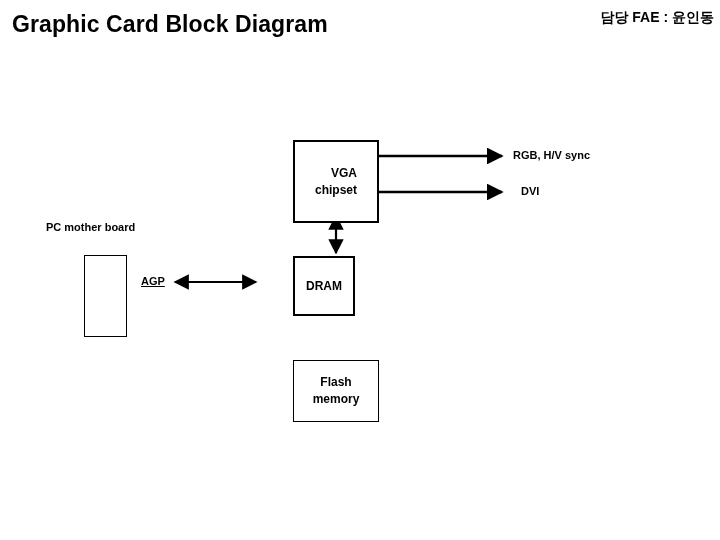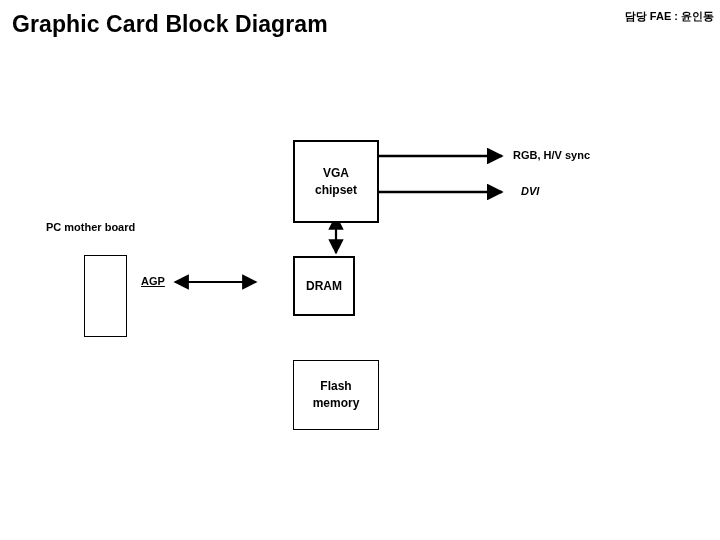--- a/index.html
+++ b/index.html
@@ -27,21 +27,21 @@
     top: 11px;
     font-size: 23px;
     font-weight: bold;
     letter-spacing: 0.1px;
     white-space: nowrap;
   }
   #owner-note {
     position: absolute;
     right: 6px;
     top: 9px;
-    font-size: 11px;
+    font-size: 14px;
     font-weight: bold;
     white-space: nowrap;
   }
 
   
   .block {
     position: absolute;
     box-sizing: border-box;
     background: #ffffff;
     border: 2px solid #000000;
@@ -49,36 +49,36 @@
     align-items: center;
     justify-content: center;
     text-align: center;
   }
   .block .block-label {
     font-size: 12px;
     font-weight: bold;
     line-height: 17px;
     white-space: pre-line;
   }
-  #vga-block   { left: 293px; top: 140px; width: 86px; height: 83px; }
+  #vga-block   { left: 293px; top: 140px; width: 86px; height: 83px; text-align: right; }
   #dram-block  { left: 293px; top: 256px; width: 62px; height: 60px; }
-  #flash-block { left: 293px; top: 360px; width: 86px; height: 70px; border-width: 1px; }
+  #flash-block { left: 293px; top: 360px; width: 86px; height: 62px; border-width: 1px; }
   #motherboard-block { left: 84px; top: 255px; width: 43px; height: 82px; border-width: 1px; }
 
   
   .free-label {
     position: absolute;
     font-size: 11px;
     font-weight: bold;
     white-space: nowrap;
   }
   #label-motherboard { left: 46px;  top: 221px; }
   #label-agp         { left: 141px; top: 275px; text-decoration: underline; }
   #label-rgb         { left: 513px; top: 149px; }
-  #label-dvi         { left: 521px; top: 185px; font-style: italic; }
+  #label-dvi         { left: 521px; top: 185px; }
 
   
   #connectors {
     position: absolute;
     left: 0;
     top: 0;
     width: 720px;
     height: 540px;
     pointer-events: none;
   }

